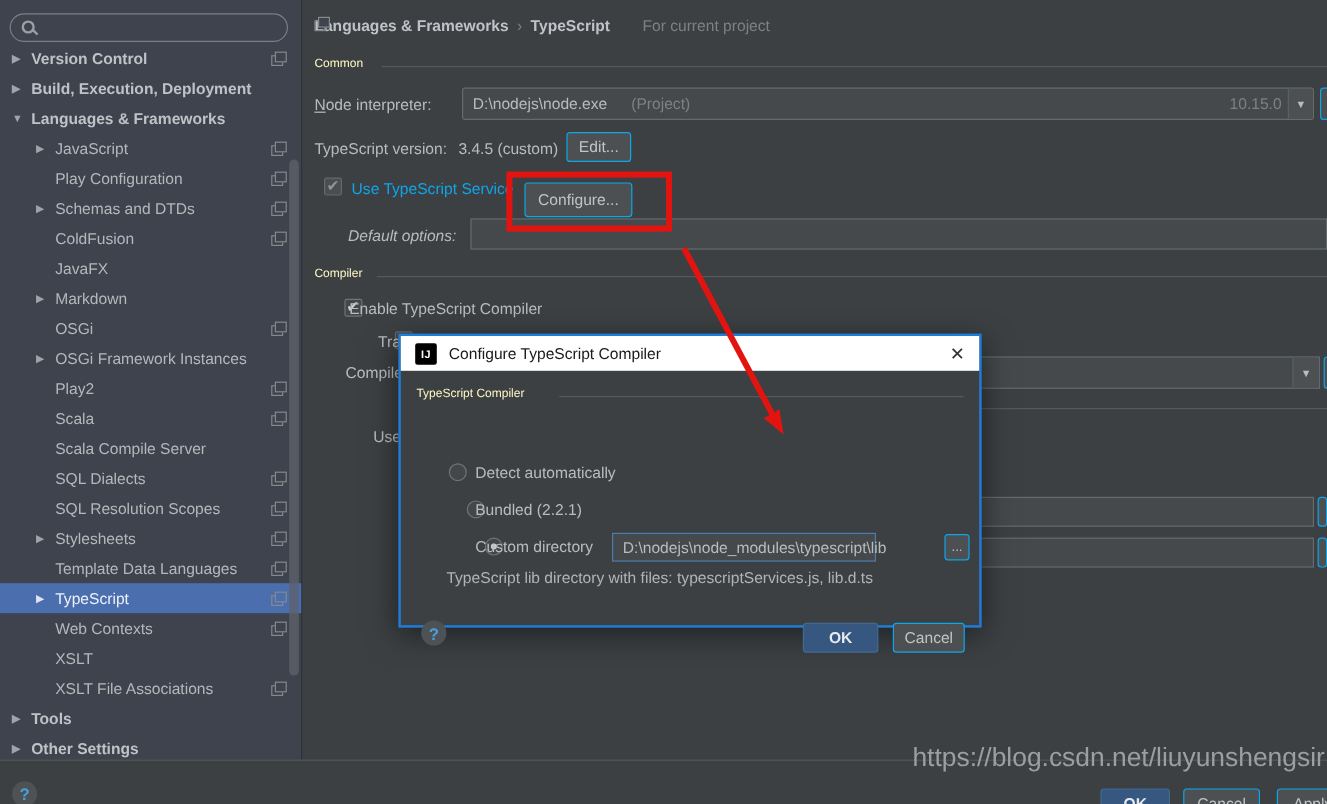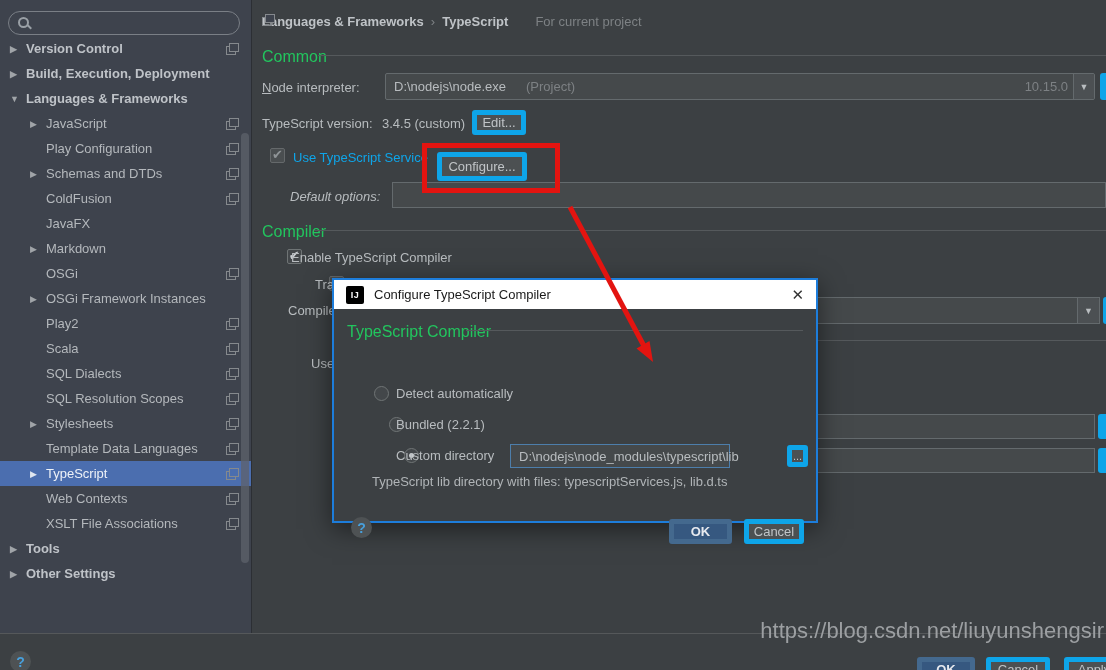--- a/index.html
+++ b/index.html
@@ -34,30 +34,30 @@
   .proj-icon::after { content:""; position:absolute; left:3px; top:0; width:8px; height:7px;
                       border:1px solid #85898d; background:#3e434d; }
   .tree-row .proj-icon { position:absolute; right:12px; top:7px; }
   .tree-row.selected .proj-icon::after { background:#4b6eaf; }
   .scrollbar-thumb { position:absolute; left:241px; top:133px; width:8px; height:430px;
                      background:#5d626b; border-radius:4px; opacity:.75; }
 
   
   .main-bg { position:absolute; left:252px; top:0; right:0; height:633px; background:#3c4043; }
   .abs { position:absolute; }
-  .grp-label { font-size:16px; color:#22c55e; }
+  .grp-label { font-size:10px; color:#fef9c3; }
   .grp-line { border-top:1px solid #55595c; height:0; }
   .lbl { color:#b8bcbf; white-space:nowrap;text-align:right; }
   .field { background:#45494b; border:1px solid #646a6d; color:#b8bcbf;
            display:flex; align-items:center; padding:0 8px; }
   .combo-arrow-btn { position:absolute; right:0; top:0; bottom:0; width:21px;
                      border-left:1px solid #646a6d; background:#4c5053; color:#b9bdc0;
                      display:flex; align-items:center; justify-content:center; font-size:9px;
                      border-radius:0 2px 2px 0; }
-  .btn { background:#4c5052; border:5px solid #0ea5e9; border-radius:3px; color:#c0c4c7;
+  .btn { background:#4c5052; border:1px solid #0ea5e9; border-radius:3px; color:#c0c4c7;
          display:flex; align-items:center; justify-content:center; font-size:13px; }
   .btn.blue { background:#365880; border-color:#44698e; color:#e6e9ee; font-weight:bold; }
   .cb { width:15px; height:15px; background:#43474a; border:1px solid #6f7475; border-radius:2px;
         position:relative; display:inline-block; }
   .cb.checked::after { content:"\2714"; position:absolute; left:1px; top:-2px; font-size:13px; color:#c9cdd1; }
   .cb.dim { background:#4a4e50; border-color:#65696b; }
   .cb.dim.checked::after { color:#8f9497; }
   .cb.blank { background:#4a4e50; border-color:#606467; }
   .radio { width:15px; height:15px; border-radius:50%; background:#43474a; border:1px solid #6f7475;
            position:relative; display:inline-block; }
@@ -157,20 +157,24 @@
           <span class="tree-label">Play2</span>
           <span class="proj-icon"></span>
         </div>
         <div class="tree-row lvl1">
           <span class="tree-arrow"></span>
           <span class="tree-label">Scala</span>
           <span class="proj-icon"></span>
         </div>
         <div class="tree-row lvl1">
           <span class="tree-arrow"></span>
+          <span class="tree-label">Scala Compile Server</span>
+        </div>
+        <div class="tree-row lvl1">
+          <span class="tree-arrow"></span>
           <span class="tree-label">SQL Dialects</span>
           <span class="proj-icon"></span>
         </div>
         <div class="tree-row lvl1">
           <span class="tree-arrow"></span>
           <span class="tree-label">SQL Resolution Scopes</span>
           <span class="proj-icon"></span>
         </div>
         <div class="tree-row lvl1">
           <span class="tree-arrow">▶</span>
@@ -184,20 +188,24 @@
         </div>
         <div class="tree-row lvl1 selected">
           <span class="tree-arrow">▶</span>
           <span class="tree-label">TypeScript</span>
           <span class="proj-icon"></span>
         </div>
         <div class="tree-row lvl1">
           <span class="tree-arrow"></span>
           <span class="tree-label">Web Contexts</span>
           <span class="proj-icon"></span>
+        </div>
+        <div class="tree-row lvl1">
+          <span class="tree-arrow"></span>
+          <span class="tree-label">XSLT</span>
         </div>
         <div class="tree-row lvl1">
           <span class="tree-arrow"></span>
           <span class="tree-label">XSLT File Associations</span>
           <span class="proj-icon"></span>
         </div>
         <div class="tree-row lvl0 bold">
           <span class="tree-arrow">▶</span>
           <span class="tree-label">Tools</span>
         </div>

